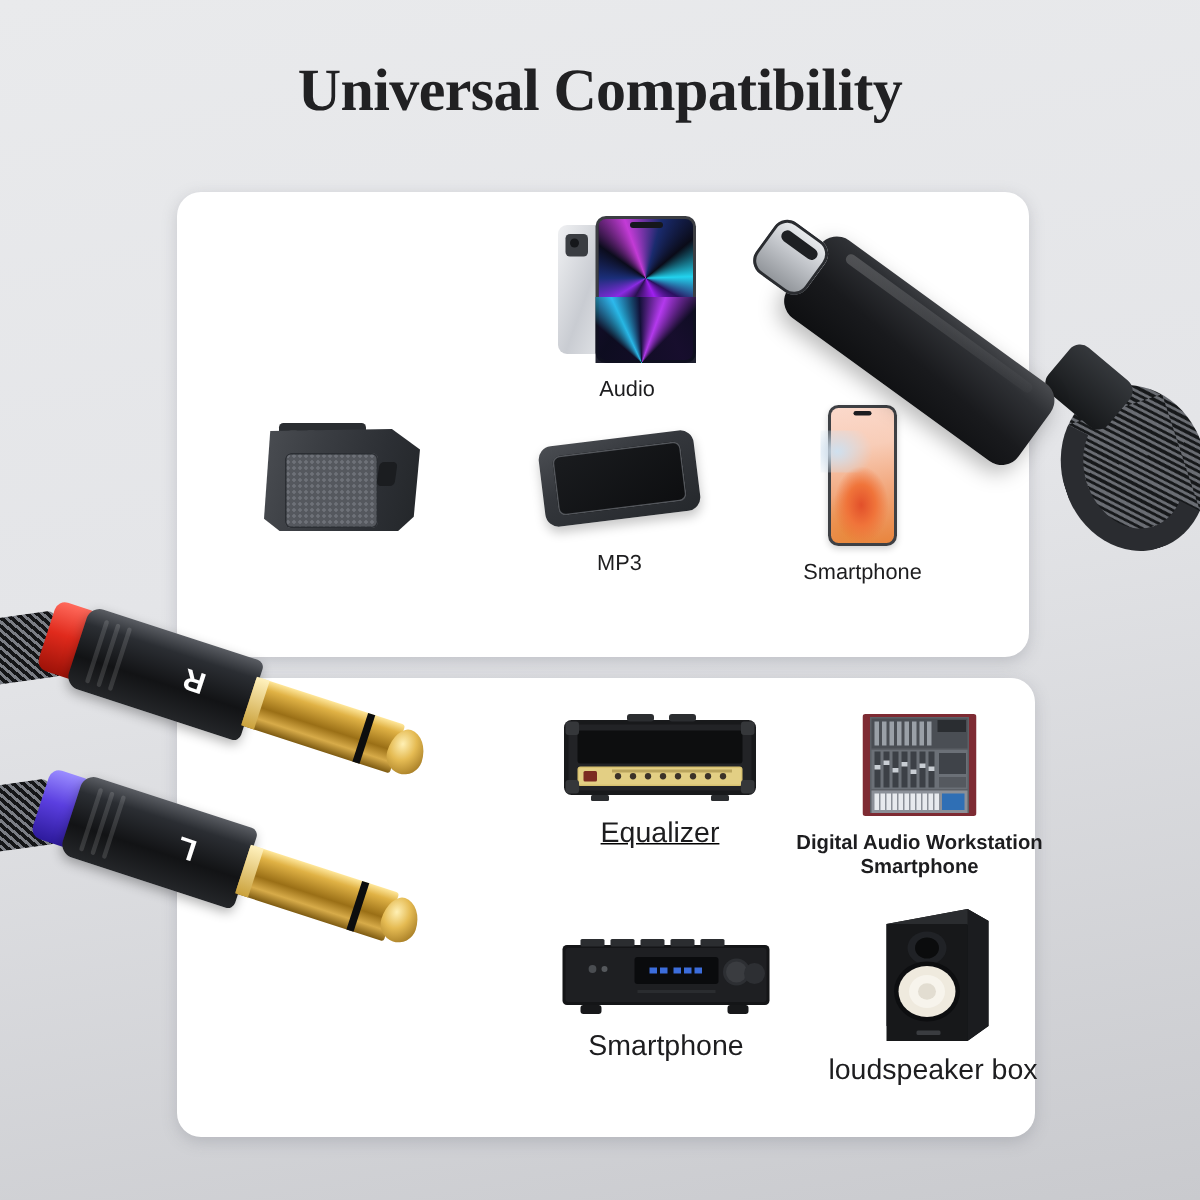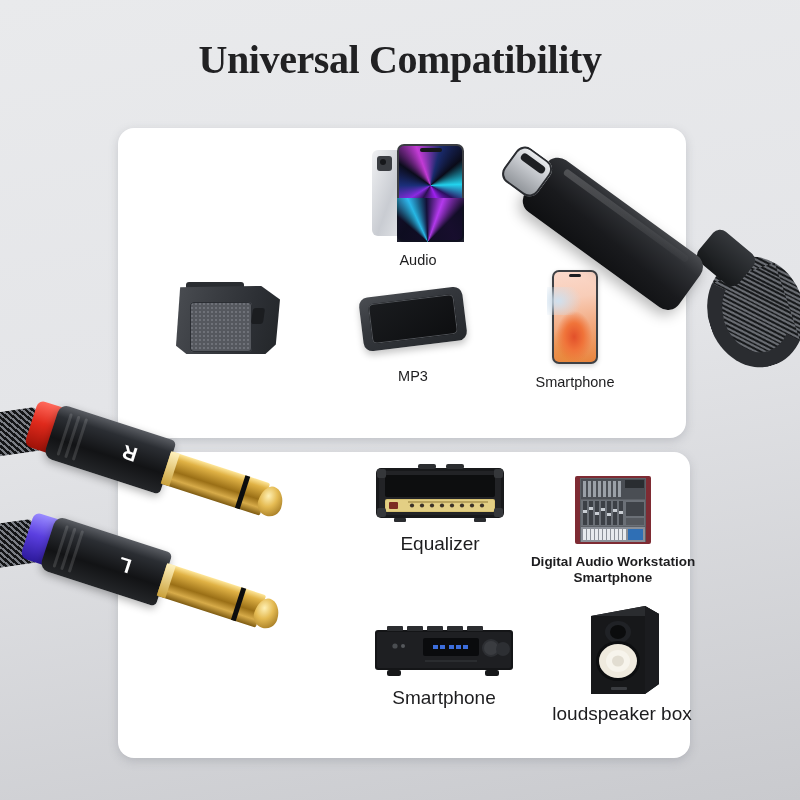--- a/index.html
+++ b/index.html
@@ -316,21 +316,21 @@
           <div class="ph-notch"></div>
           <div class="ph-disp"></div>
         </div>
       </div>
       <div class="cap" style="margin-top:10px;">Smartphone</div>
     </div>
   </div>
 
   <div class="card" id="card-audio">
 
-    <div class="item" style="left:232px; top:10px; width:180px;">
+    <div class="item" style="left:232px; top:22px; width:180px;text-decoration:underline;">
       <div class="art" style="width:136px; height:62px;">
         <svg viewBox="0 0 136 62" width="136" height="62">
           <rect x="4" y="6" width="128" height="50" rx="5" fill="#18191b"></rect>
           <rect x="7" y="9" width="122" height="44" rx="4" fill="#222326"></rect>
           <rect x="13" y="13" width="110" height="22" rx="2" fill="#0d0e0f"></rect>
           <rect x="13" y="37" width="110" height="13" rx="2" fill="#d8c271"></rect>
           <rect x="14" y="38" width="108" height="11" rx="1" fill="#e3cf84"></rect>
           <rect x="17" y="40" width="9" height="7" rx="1" fill="#7c2b22"></rect>
           <g fill="#3b3228">
             <circle cx="40" cy="43.5" r="2.1"></circle>

